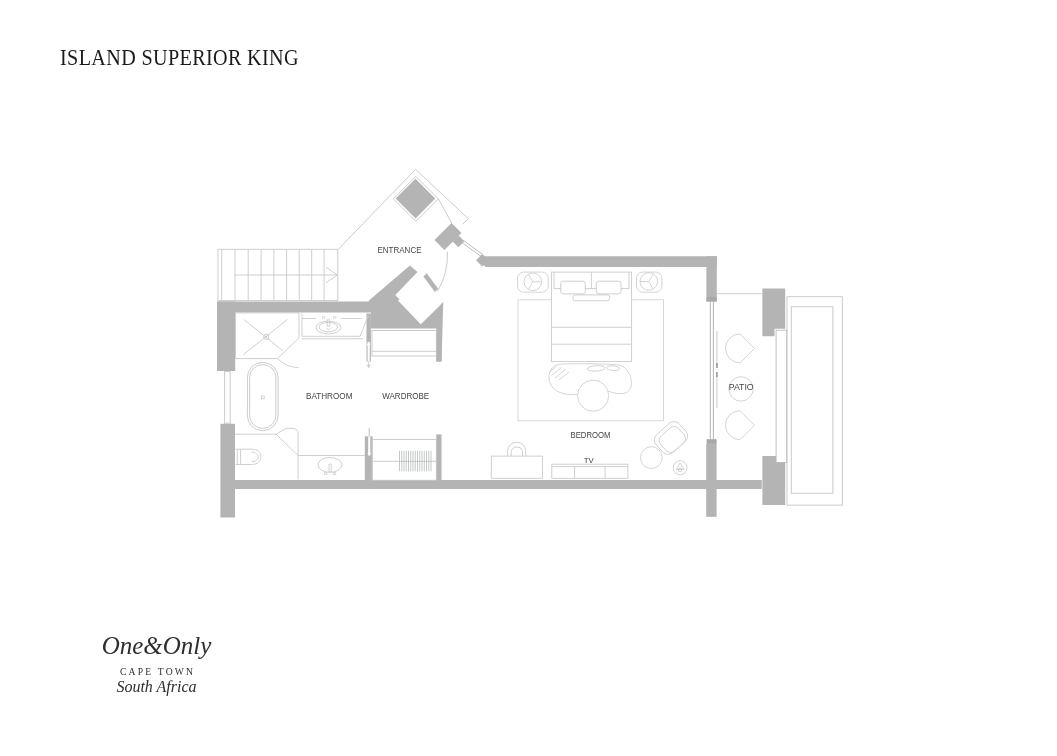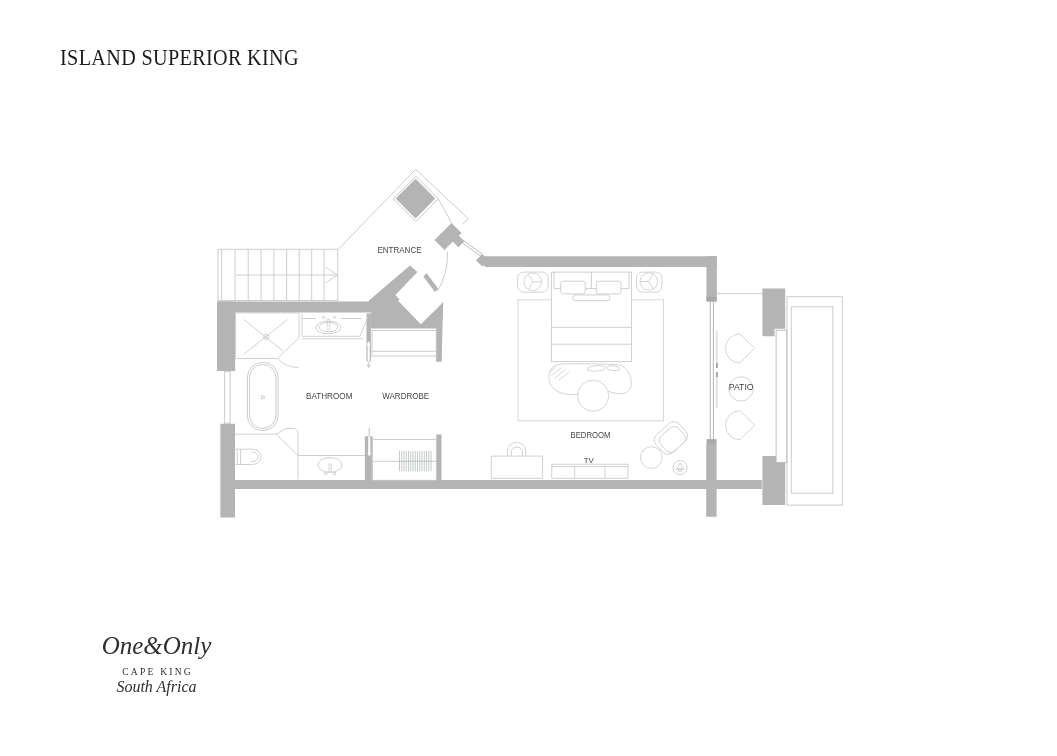--- a/index.html
+++ b/index.html
@@ -14,21 +14,21 @@
   .l3{top:677.5px;font-family:"Liberation Serif",serif;font-style:italic;font-size:16px;}
 </style>
 </head>
 <body>
 <div id="page">
 
 <div class="ttl">ISLAND SUPERIOR KING</div>
 
 <div class="logo">
       <div class="l1">One&amp;Only</div>
-      <div class="l2">CAPE KING</div>
+      <div class="l2">CAPE TOWN</div>
       <div class="l3">South Africa</div>
     </div>
 <svg width="1057" height="756" viewBox="0 0 1057 756" style="position:absolute;left:0;top:0" stroke-linecap="butt" fill="none">
 <g id="plan">
 
 <g stroke="#c7c9ca" stroke-width="0.9">
   <rect x="218" y="249.3" width="119.8" height="51.2"></rect>
   <path d="M221.7,249.3V300.5 M235,249.3V300.5 M248.2,249.3V300.5 M261.1,249.3V300.5 M273.9,249.3V300.5 M286.6,249.3V300.5 M299.2,249.3V300.5 M311.7,249.3V300.5 M324.1,249.3V300.5"></path>
   <path d="M235,275H337.3 M326,267.2 337.3,275 326,282.8"></path>
 </g>

